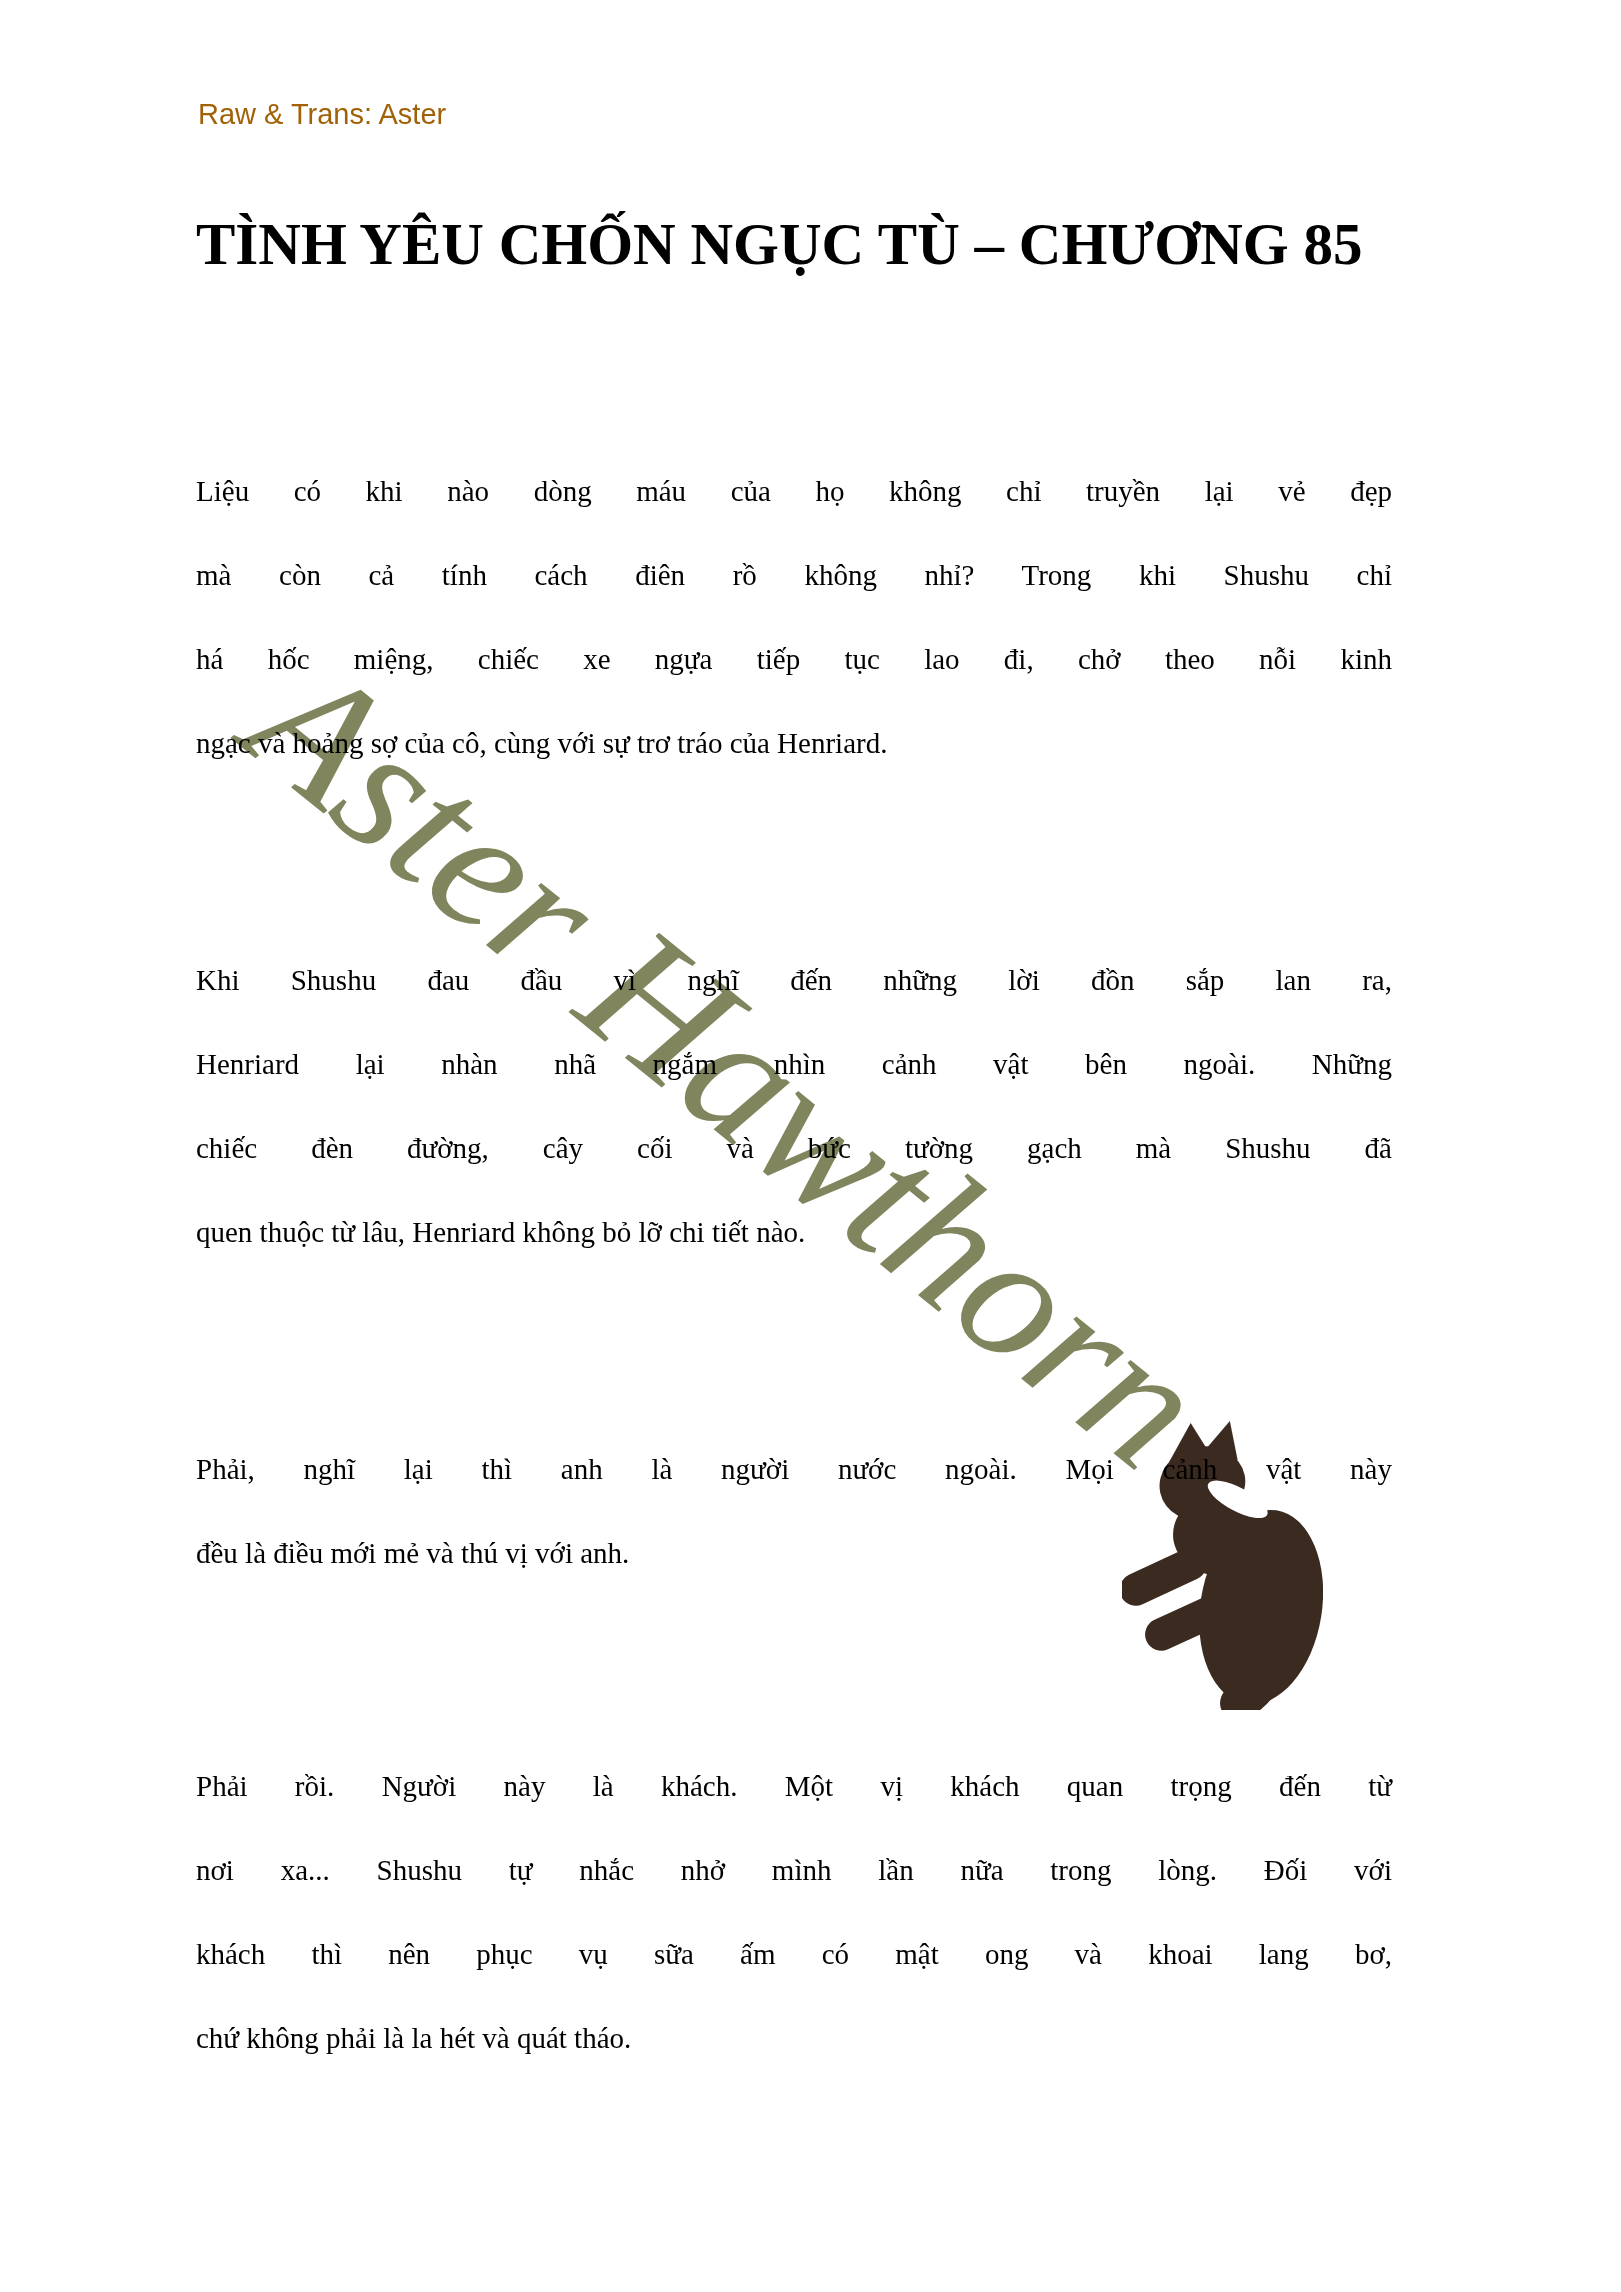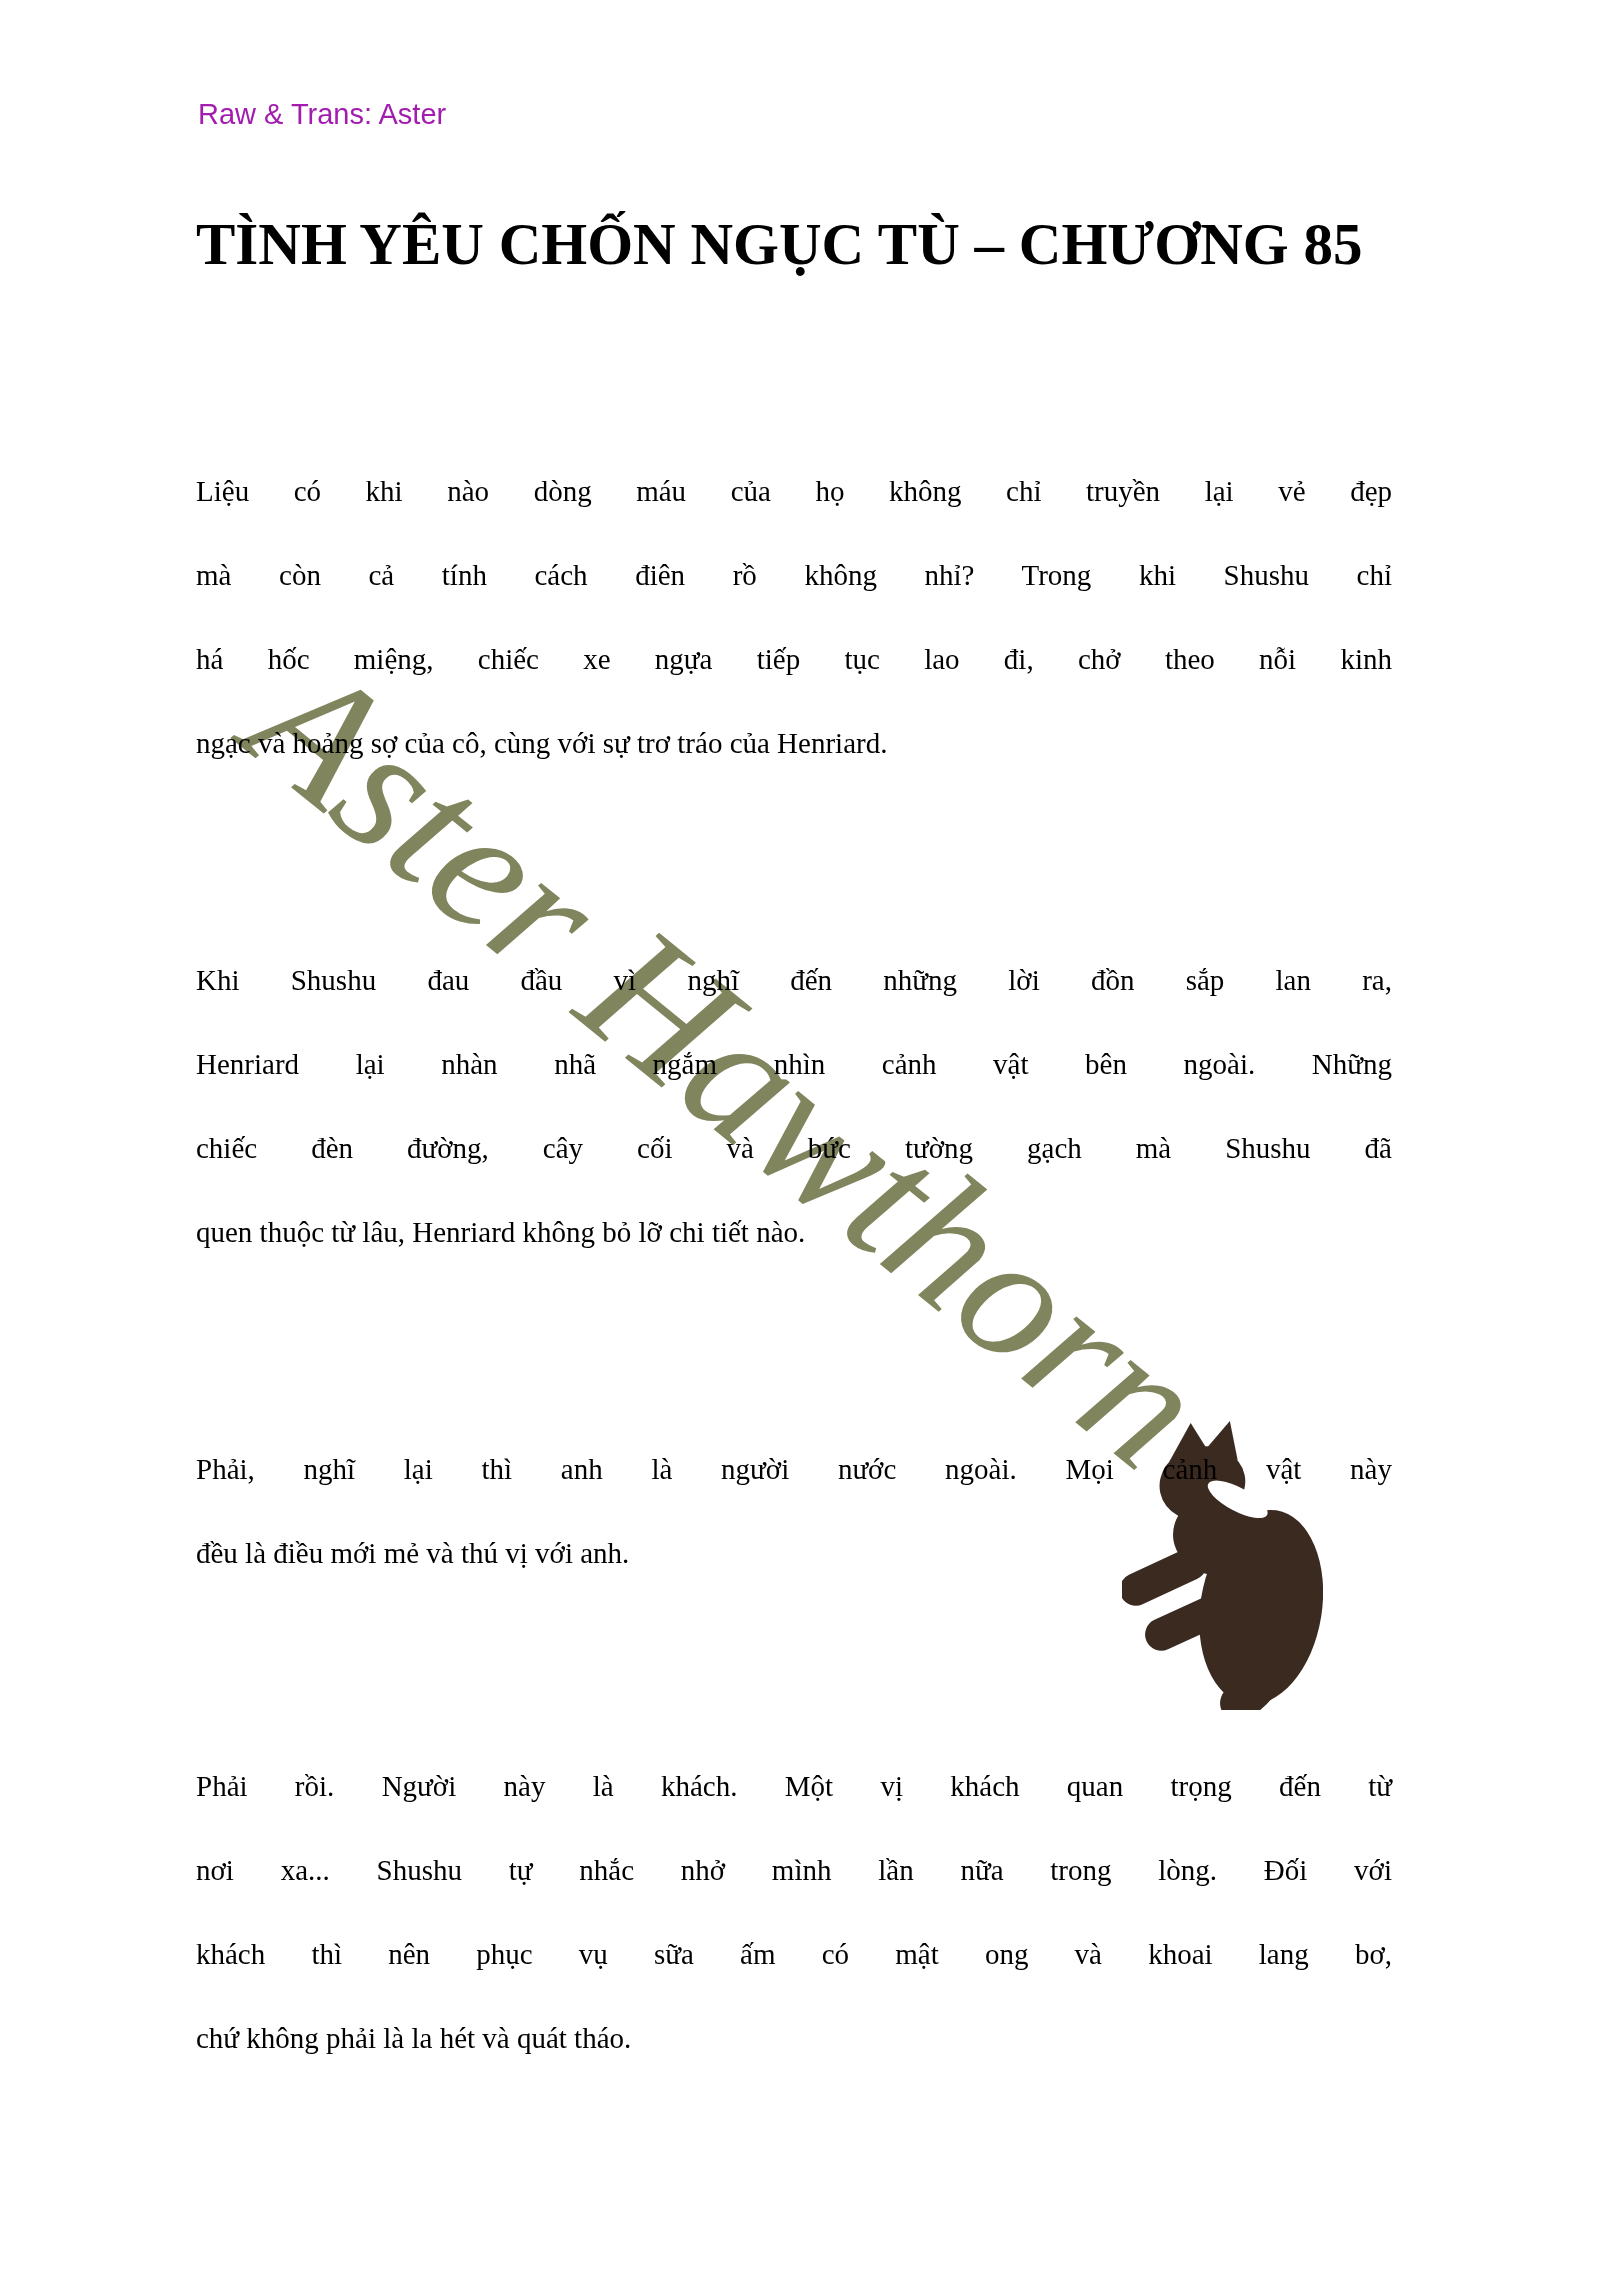--- a/index.html
+++ b/index.html
@@ -16,21 +16,21 @@
     font-family: "Liberation Serif", "DejaVu Serif", serif;
     color: #000000;
   }
   .credit {
     position: absolute;
     left: 198px;
     top: 98px;
     font-family: "Liberation Sans", "DejaVu Sans", sans-serif;
     font-size: 29px;
     line-height: 33px;
-    color: #a21caf;
+    color: #a16207;
     white-space: nowrap;
     z-index: 3;
   }
   .doc-title {
     position: absolute;
     left: 196px;
     top: 208px;
     width: 1196px;
     font-family: "Liberation Serif", "DejaVu Serif", serif;
     font-weight: bold;

